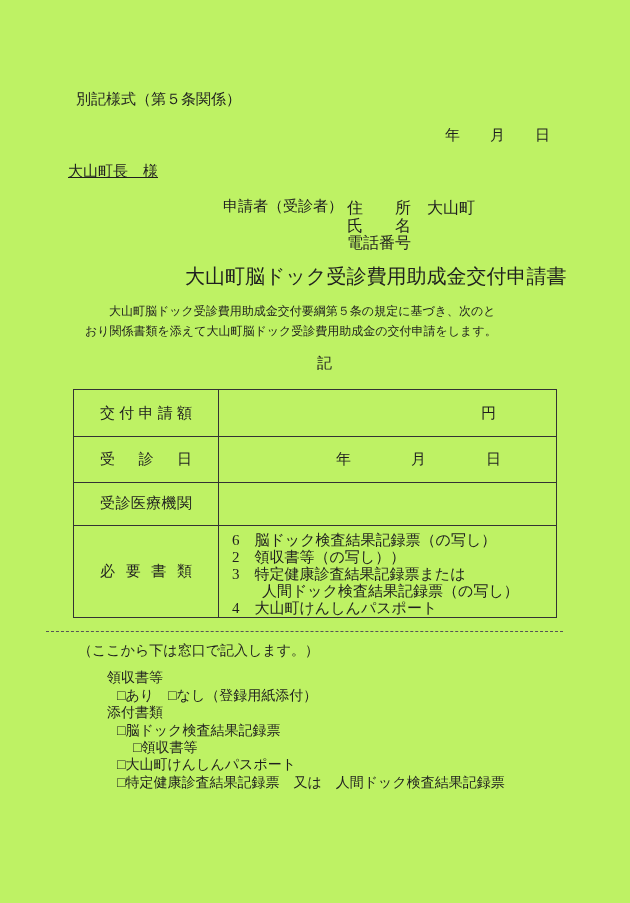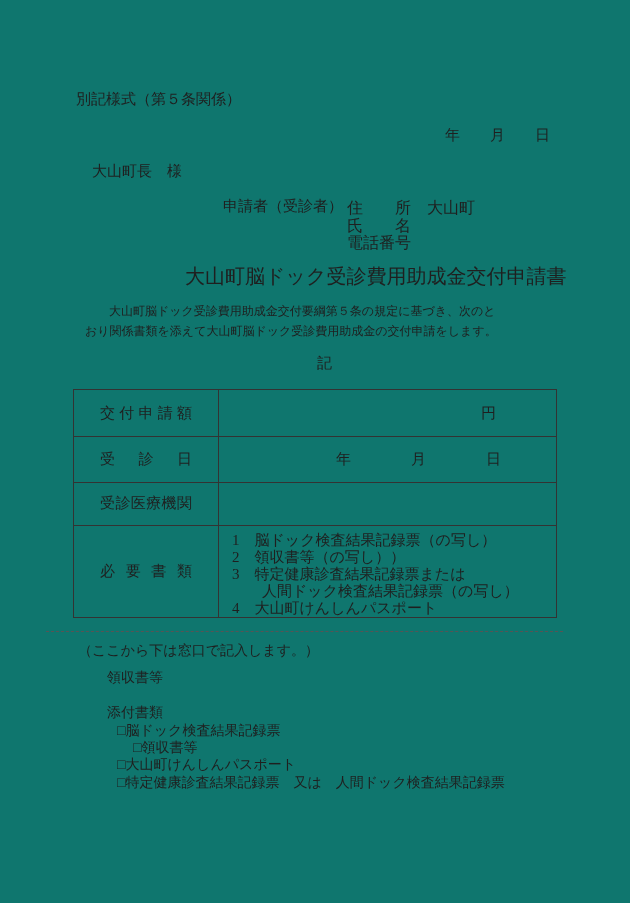--- a/index.html
+++ b/index.html
@@ -1,20 +1,20 @@
 <!DOCTYPE html>
 <html><head>
 <meta charset="utf-8">
 <style>
   html,body{margin:0;padding:0;background:#e8e8e8;}
   #page{
     position:relative;
     width:630px;height:903px;
     margin:0 auto;
-    background:#0f766e;
+    background:#bef264;
     font-family:"Liberation Serif","DejaVu Serif",serif;
     color:#1f1f1f;
     overflow:hidden;
   }
   .t{position:absolute;white-space:pre;line-height:1;font-size:15px;}
   .sm{font-size:14px;}
   
   #applicant-fields{position:absolute;left:347px;top:199px;}
   #applicant-fields .fl{white-space:pre;line-height:17.5px;font-size:16px;}
   
@@ -50,21 +50,21 @@
 </style>
 </head>
 <body>
 
 <div id="page">
 
   <div class="t" style="left:76px;top:92px;">別記様式（第５条関係）</div>
 
   <div class="t" style="left:445px;top:128px;">年　　月　　日</div>
 
-  <div class="t" style="left:92px;top:164px;">大山町長　様</div>
+  <div class="t" style="left:68px;top:164px;text-decoration:underline;">大山町長　様</div>
 
   <div class="t" style="left:223px;top:199px;">申請者（受診者）</div>
 
   <div id="applicant-fields">
     <div class="fl">住　　所　大山町</div>
     <div class="fl">氏　　名</div>
     <div class="fl">電話番号</div>
   </div>
 
   <div class="t" style="left:185px;top:266px;font-size:20px;">大山町脳ドック受診費用助成金交付申請書</div>
@@ -103,36 +103,37 @@
       <div class="vcell">
         <span></span>
       </div>
     </div>
 
     <div class="trow r4">
       <div class="lcell">
         <span class="jspan">必要書類</span>
       </div>
       <div class="vcell vcell-docs">
-        <div class="dl">1　脳ドック検査結果記録票（の写し）</div>
+        <div class="dl">6　脳ドック検査結果記録票（の写し）</div>
         <div class="dl">2　領収書等（の写し））</div>
         <div class="dl">3　特定健康診査結果記録票または</div>
         <div class="dl">　　人間ドック検査結果記録票（の写し）</div>
         <div class="dl">4　大山町けんしんパスポート</div>
       </div>
     </div>
 
   </div>
 
   <div id="separator"></div>
 
   <div class="t sm" style="left:78px;top:644px;">（ここから下は窓口で記入します。）</div>
 
   <div class="t sm" style="left:107px;top:671px;">領収書等</div>
 
+  <div class="t sm" style="left:117px;top:689px;">□あり　□なし（登録用紙添付）</div>
 
   <div class="t sm" style="left:107px;top:706px;">添付書類</div>
 
   <div class="t sm" style="left:117px;top:724px;">□脳ドック検査結果記録票</div>
   <div class="t sm" style="left:133px;top:741px;">□領収書等</div>
   <div class="t sm" style="left:117px;top:758px;">□大山町けんしんパスポート</div>
   <div class="t sm" style="left:117px;top:776px;">□特定健康診査結果記録票　又は　人間ドック検査結果記録票</div>
 
 </div>
 

